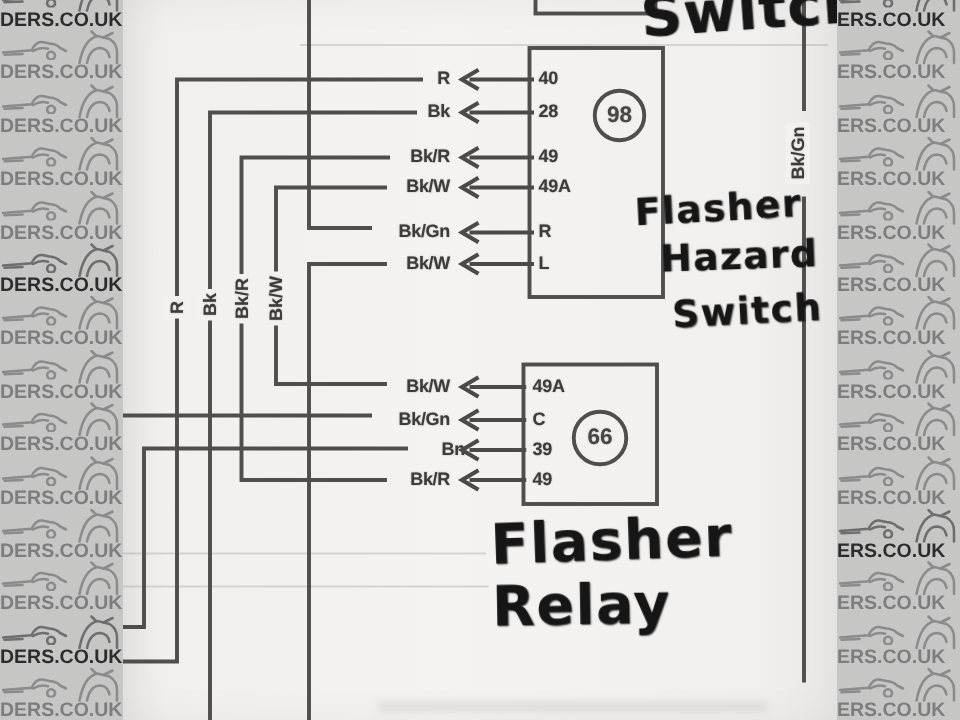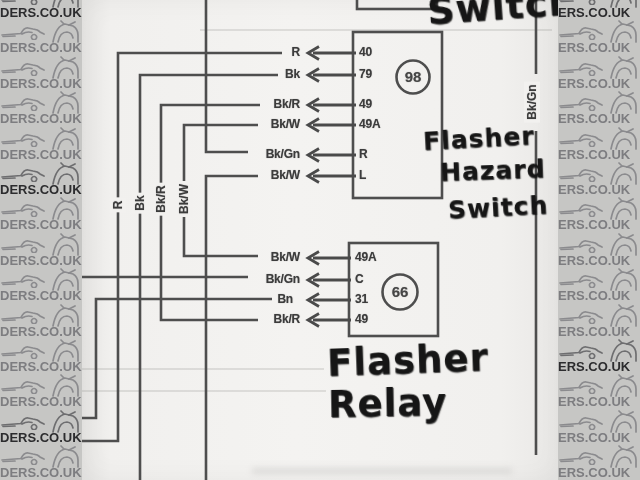--- a/index.html
+++ b/index.html
@@ -544,21 +544,21 @@
           </svg>
         </div>
         <div class="term" style="left: 277px; top: 45px;">40</div>
         <div class="wlabel" style="left: 128px; top: 67px;">Bk</div>
         <div class="arrow" style="left: 222px; top: 66px;">
           <svg width="52" height="18" viewBox="0 0 52 18">
             <polyline points="15,2.5 4,9 15,15.5"></polyline>
             <line x1="9" y1="9" x2="52" y2="9"></line>
           </svg>
         </div>
-        <div class="term" style="left: 277px; top: 67px;">79</div>
+        <div class="term" style="left: 277px; top: 67px;">28</div>
         <div class="wlabel" style="left: 128px; top: 97px;">Bk/R</div>
         <div class="arrow" style="left: 222px; top: 96px;">
           <svg width="52" height="18" viewBox="0 0 52 18">
             <polyline points="15,2.5 4,9 15,15.5"></polyline>
             <line x1="9" y1="9" x2="52" y2="9"></line>
           </svg>
         </div>
         <div class="term" style="left: 277px; top: 97px;">49</div>
         <div class="wlabel" style="left: 128px; top: 117px;">Bk/W</div>
         <div class="arrow" style="left: 222px; top: 116px;">
@@ -593,28 +593,28 @@
         </div>
         <div class="term" style="left: 273px; top: 250px;">49A</div>
         <div class="wlabel" style="left: 128px; top: 272px;">Bk/Gn</div>
         <div class="arrow" style="left: 222px; top: 271px;">
           <svg width="47" height="18" viewBox="0 0 47 18">
             <polyline points="15,2.5 4,9 15,15.5"></polyline>
             <line x1="9" y1="9" x2="47" y2="9"></line>
           </svg>
         </div>
         <div class="term" style="left: 273px; top: 272px;">C</div>
-        <div class="wlabel" style="left: 121px; top: 292px;">Bn</div>
+        <div class="wlabel" style="left: 138px; top: 292px;">Bn</div>
         <div class="arrow" style="left: 222px; top: 291px;">
           <svg width="47" height="18" viewBox="0 0 47 18">
             <polyline points="15,2.5 4,9 15,15.5"></polyline>
             <line x1="9" y1="9" x2="47" y2="9"></line>
           </svg>
         </div>
-        <div class="term" style="left: 273px; top: 292px;">31</div>
+        <div class="term" style="left: 273px; top: 292px;">39</div>
         <div class="wlabel" style="left: 128px; top: 312px;">Bk/R</div>
         <div class="arrow" style="left: 222px; top: 311px;">
           <svg width="47" height="18" viewBox="0 0 47 18">
             <polyline points="15,2.5 4,9 15,15.5"></polyline>
             <line x1="9" y1="9" x2="47" y2="9"></line>
           </svg>
         </div>
         <div class="term" style="left: 273px; top: 312px;">49</div>
         <div class="vlabel" style="left: 36px; top: 205px;">R</div>
         <div class="vlabel" style="left: 58px; top: 203px;">Bk</div>

